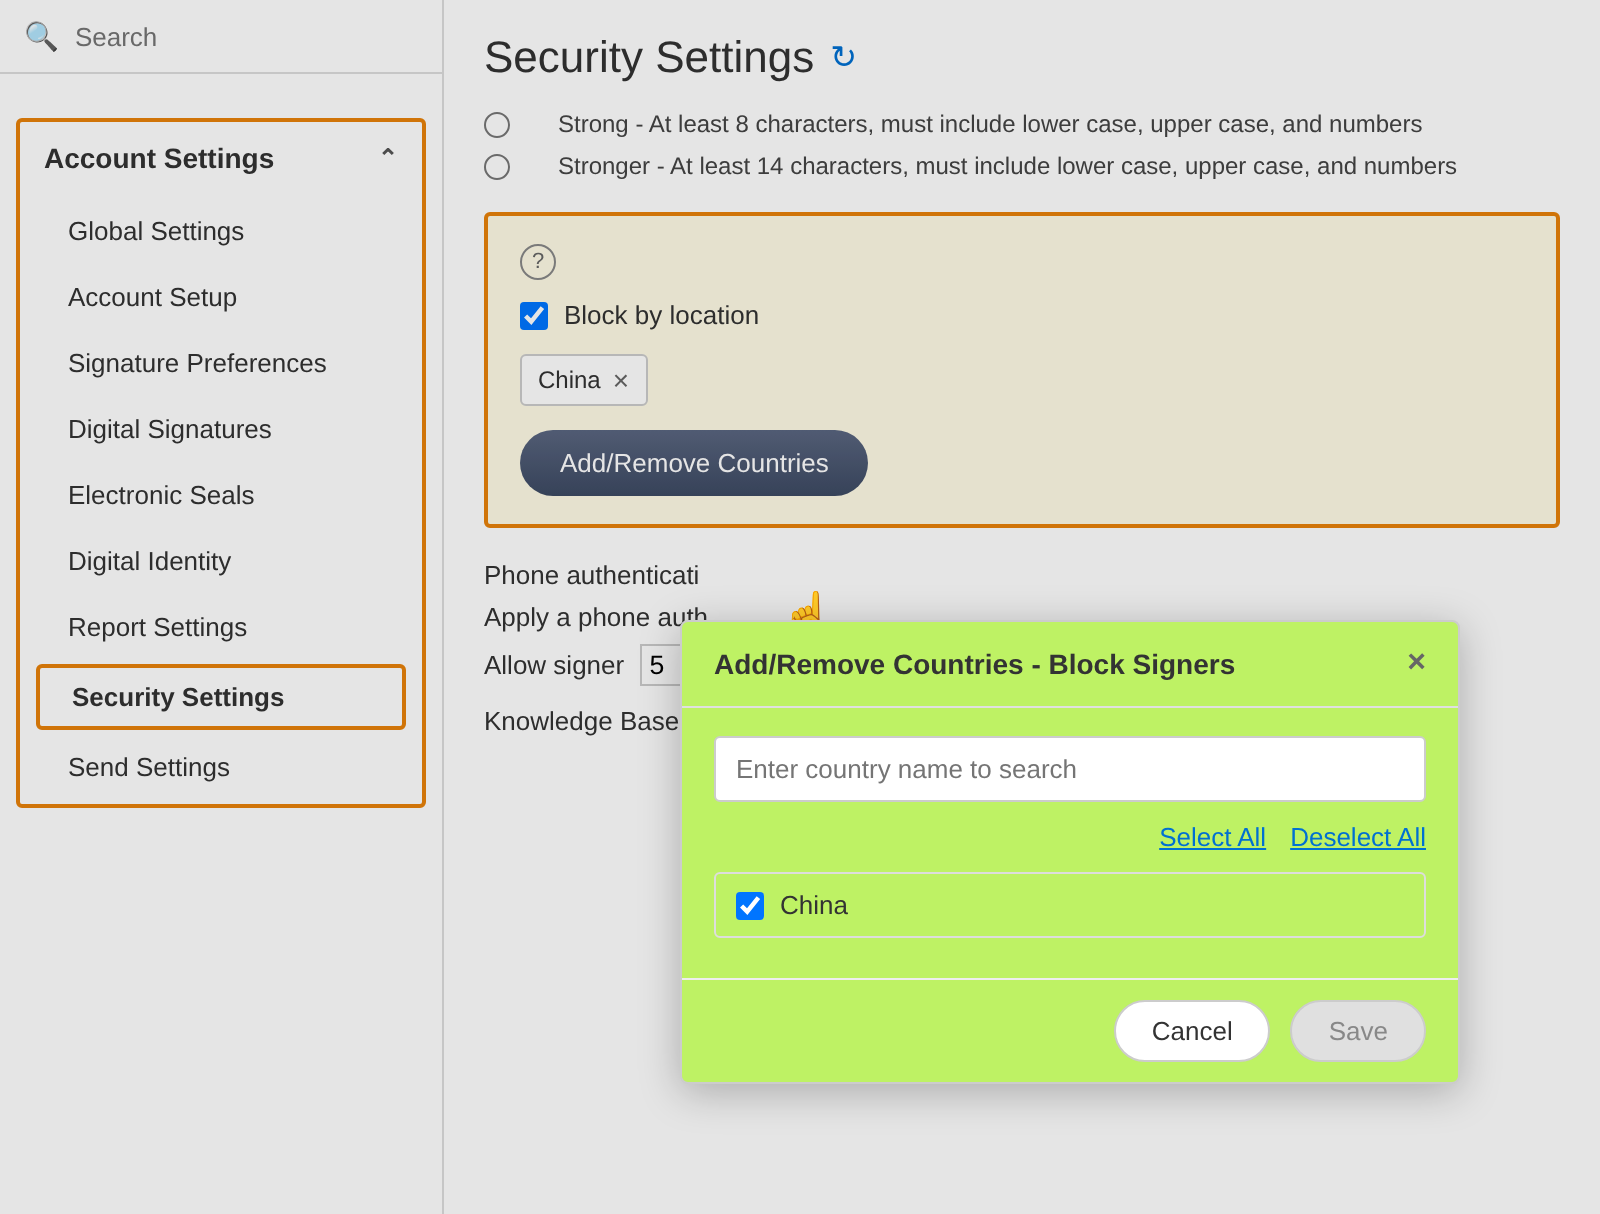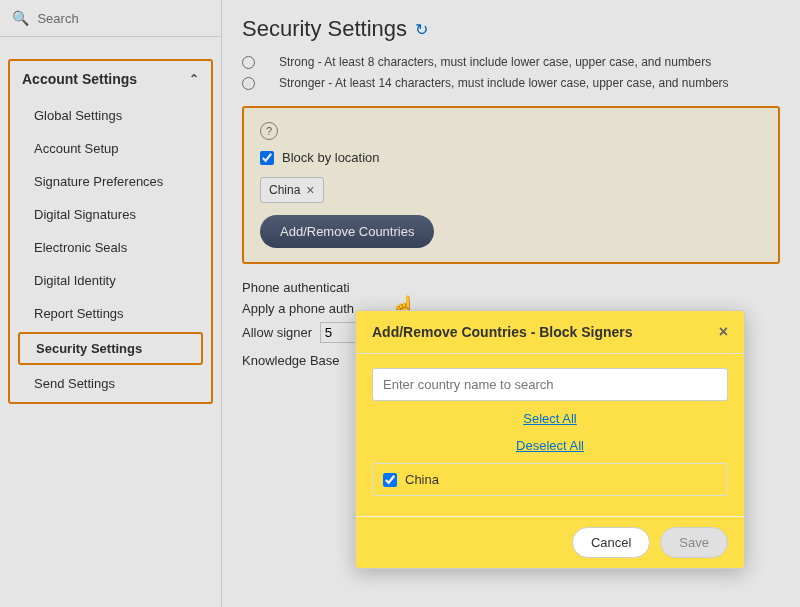--- a/index.html
+++ b/index.html
@@ -48,29 +48,29 @@
 
     .phone-auth-section { margin-top: 16px; font-size: 13px; color: #333; }
     .phone-auth-section p { margin-bottom: 6px; }
 
     .knowledge-section { margin-top: 10px; font-size: 13px; color: #333; }
 
     
     .modal-overlay { position: absolute; top: 0; left: 0; width: 100%; height: 100%; background: rgba(0,0,0,0.1); z-index: 10; }
 
     
-    .modal { position: absolute; top: 310px; left: 355px; width: 390px; background: #fde047; border: 1px solid #ccc; border-radius: 4px; box-shadow: 0 4px 20px rgba(0,0,0,0.25); z-index: 20; }
+    .modal { position: absolute; top: 310px; left: 340px; width: 390px; background: #bef264; border: 1px solid #ccc; border-radius: 4px; box-shadow: 0 4px 20px rgba(0,0,0,0.25); z-index: 20; }
     .modal-header { display: flex; align-items: center; justify-content: space-between; padding: 12px 16px; border-bottom: 1px solid #e0e0e0; }
     .modal-title { font-size: 14px; font-weight: 600; color: #333; }
     .modal-close { cursor: pointer; color: #666; font-size: 16px; font-weight: 600; }
 
     .modal-body { padding: 14px 16px; }
     .modal-search { width: 100%; border: 1px solid #ccc; border-radius: 3px; padding: 8px 10px; font-size: 13px; color: #888; outline: none; margin-bottom: 10px; }
 
-    .modal-actions { display: flex; justify-content: flex-end; gap: 12px; margin-bottom: 10px; flex-direction: column; }
+    .modal-actions { display: flex; justify-content: flex-end; gap: 12px; margin-bottom: 10px; }
     .link-btn { background: none; border: none; color: #0070d2; font-size: 13px; cursor: pointer; text-decoration: underline; }
 
     .country-checkbox-row { display: flex; align-items: center; gap: 8px; border: 1px solid #ddd; border-radius: 3px; padding: 8px 10px; margin-bottom: 6px; font-size: 13px; color: #333; }
     .country-checkbox-row input[type="checkbox"] { width: 14px; height: 14px; }
 
     .modal-footer { display: flex; justify-content: flex-end; gap: 10px; padding: 10px 16px; border-top: 1px solid #eee; }
     .btn-cancel { background: #fff; border: 1px solid #ccc; border-radius: 20px; padding: 7px 18px; font-size: 13px; cursor: pointer; color: #333; }
     .btn-save { background: #e0e0e0; border: 1px solid #ccc; border-radius: 20px; padding: 7px 18px; font-size: 13px; cursor: pointer; color: #888; }
 
     

